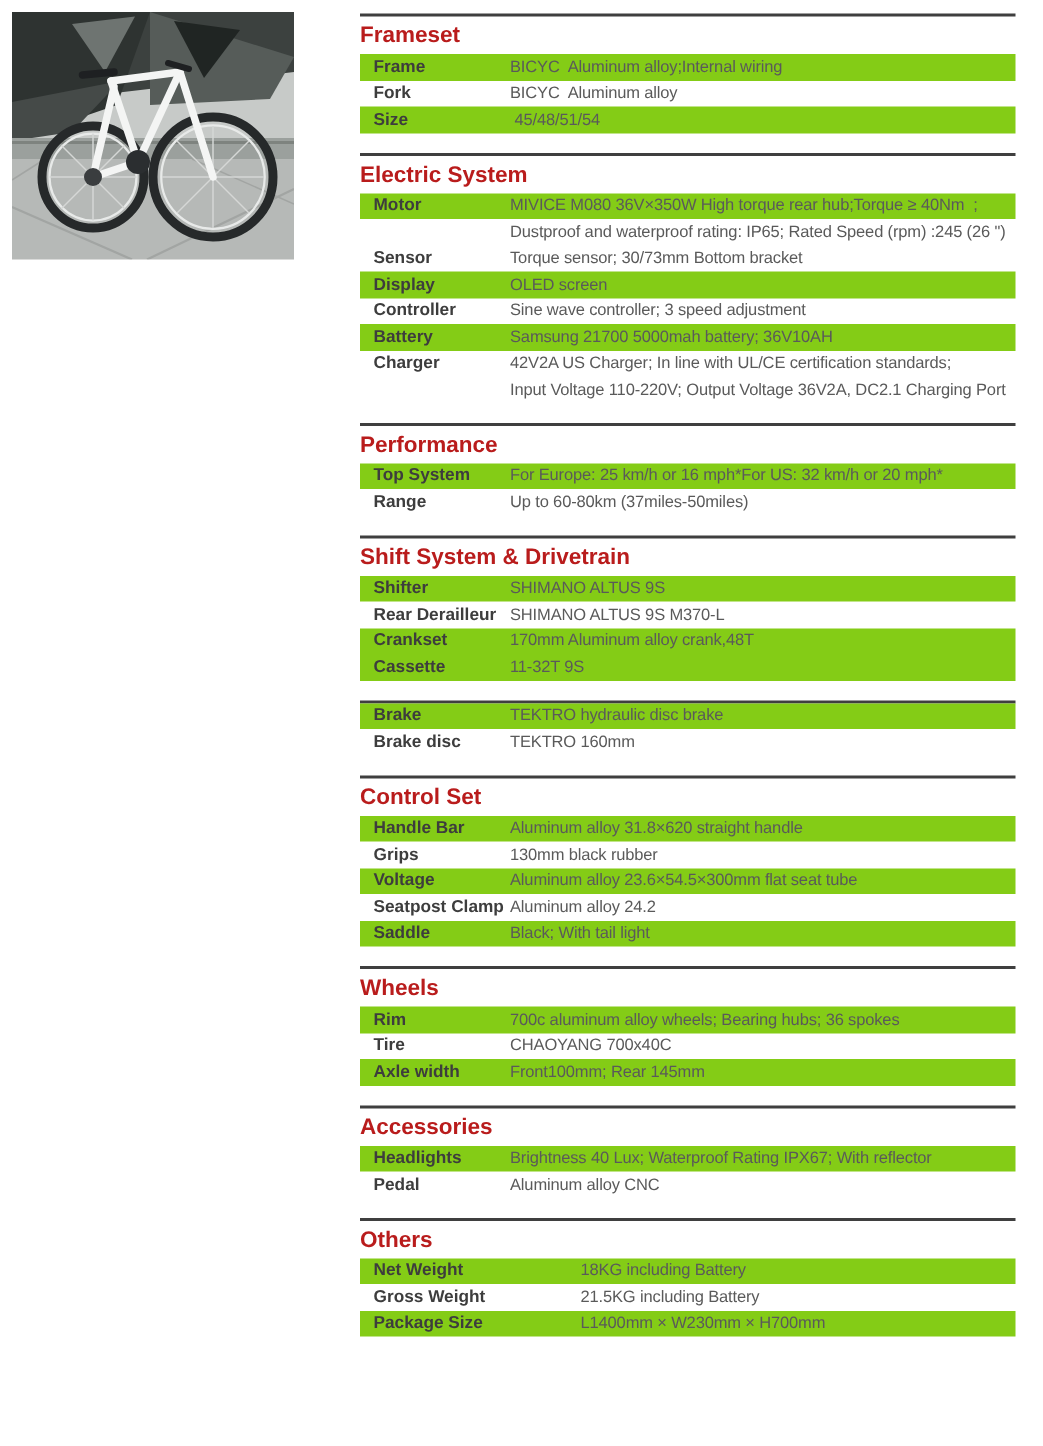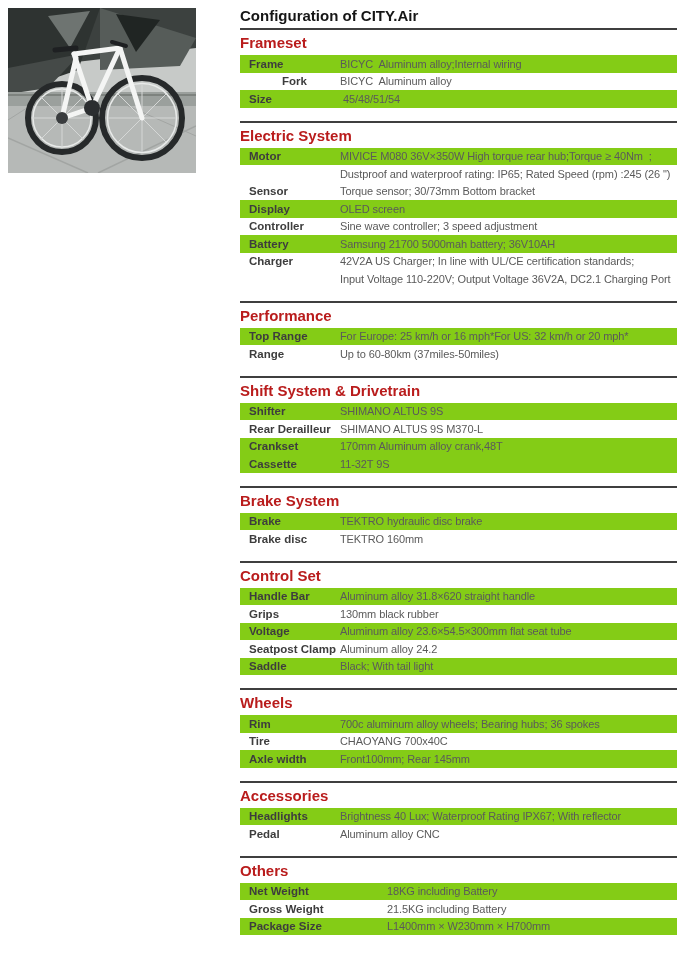--- a/index.html
+++ b/index.html
@@ -85,35 +85,34 @@
       <path d="M112,40 L134,110"></path>
     </g>
     <path d="M47,42 L68,40" stroke="#1e2022" stroke-width="5" stroke-linecap="round"></path>
     <path d="M104,34 L118,38" stroke="#1e2022" stroke-width="4" stroke-linecap="round"></path>
     <circle cx="84" cy="100" r="8" fill="#2b2e30"></circle>
     <circle cx="54" cy="110" r="6" fill="#3a3d3f"></circle>
   </svg>
 </div>
 
 <div class="content">
-  <h1 class="page-title">Configuration of CITY.Air</h1>
   <div id="sections">
       <section class="spec-section first">
         <div class="rule"></div>
         <h2 class="section-title">Frameset</h2>
         <div class="rows">
           <div class="row striped">
             <div class="line">
               <span class="cell-label" style="width: 100px;">Frame</span>
               <span class="cell-value">BICYC  Aluminum alloy;Internal wiring</span>
             </div>
           </div>
           <div class="row">
             <div class="line">
-              <span class="cell-label" style="width: 100px; text-align: center;">Fork</span>
+              <span class="cell-label" style="width: 100px;">Fork</span>
               <span class="cell-value">BICYC  Aluminum alloy</span>
             </div>
           </div>
           <div class="row striped">
             <div class="line">
               <span class="cell-label" style="width: 100px;">Size</span>
               <span class="cell-value"> 45/48/51/54</span>
             </div>
           </div>
         </div>
@@ -167,21 +166,21 @@
             </div>
           </div>
         </div>
       </section>
       <section class="spec-section">
         <div class="rule"></div>
         <h2 class="section-title">Performance</h2>
         <div class="rows">
           <div class="row striped">
             <div class="line">
-              <span class="cell-label" style="width: 100px;">Top Range</span>
+              <span class="cell-label" style="width: 100px;">Top System</span>
               <span class="cell-value">For Europe: 25 km/h or 16 mph*For US: 32 km/h or 20 mph*</span>
             </div>
           </div>
           <div class="row">
             <div class="line">
               <span class="cell-label" style="width: 100px;">Range</span>
               <span class="cell-value">Up to 60-80km (37miles-50miles)</span>
             </div>
           </div>
         </div>
@@ -211,21 +210,20 @@
           <div class="row striped">
             <div class="line">
               <span class="cell-label" style="width: 100px;">Cassette</span>
               <span class="cell-value">11-32T 9S</span>
             </div>
           </div>
         </div>
       </section>
       <section class="spec-section">
         <div class="rule"></div>
-        <h2 class="section-title">Brake System</h2>
         <div class="rows">
           <div class="row striped">
             <div class="line">
               <span class="cell-label" style="width: 100px;">Brake</span>
               <span class="cell-value">TEKTRO hydraulic disc brake</span>
             </div>
           </div>
           <div class="row">
             <div class="line">
               <span class="cell-label" style="width: 100px;">Brake disc</span>

